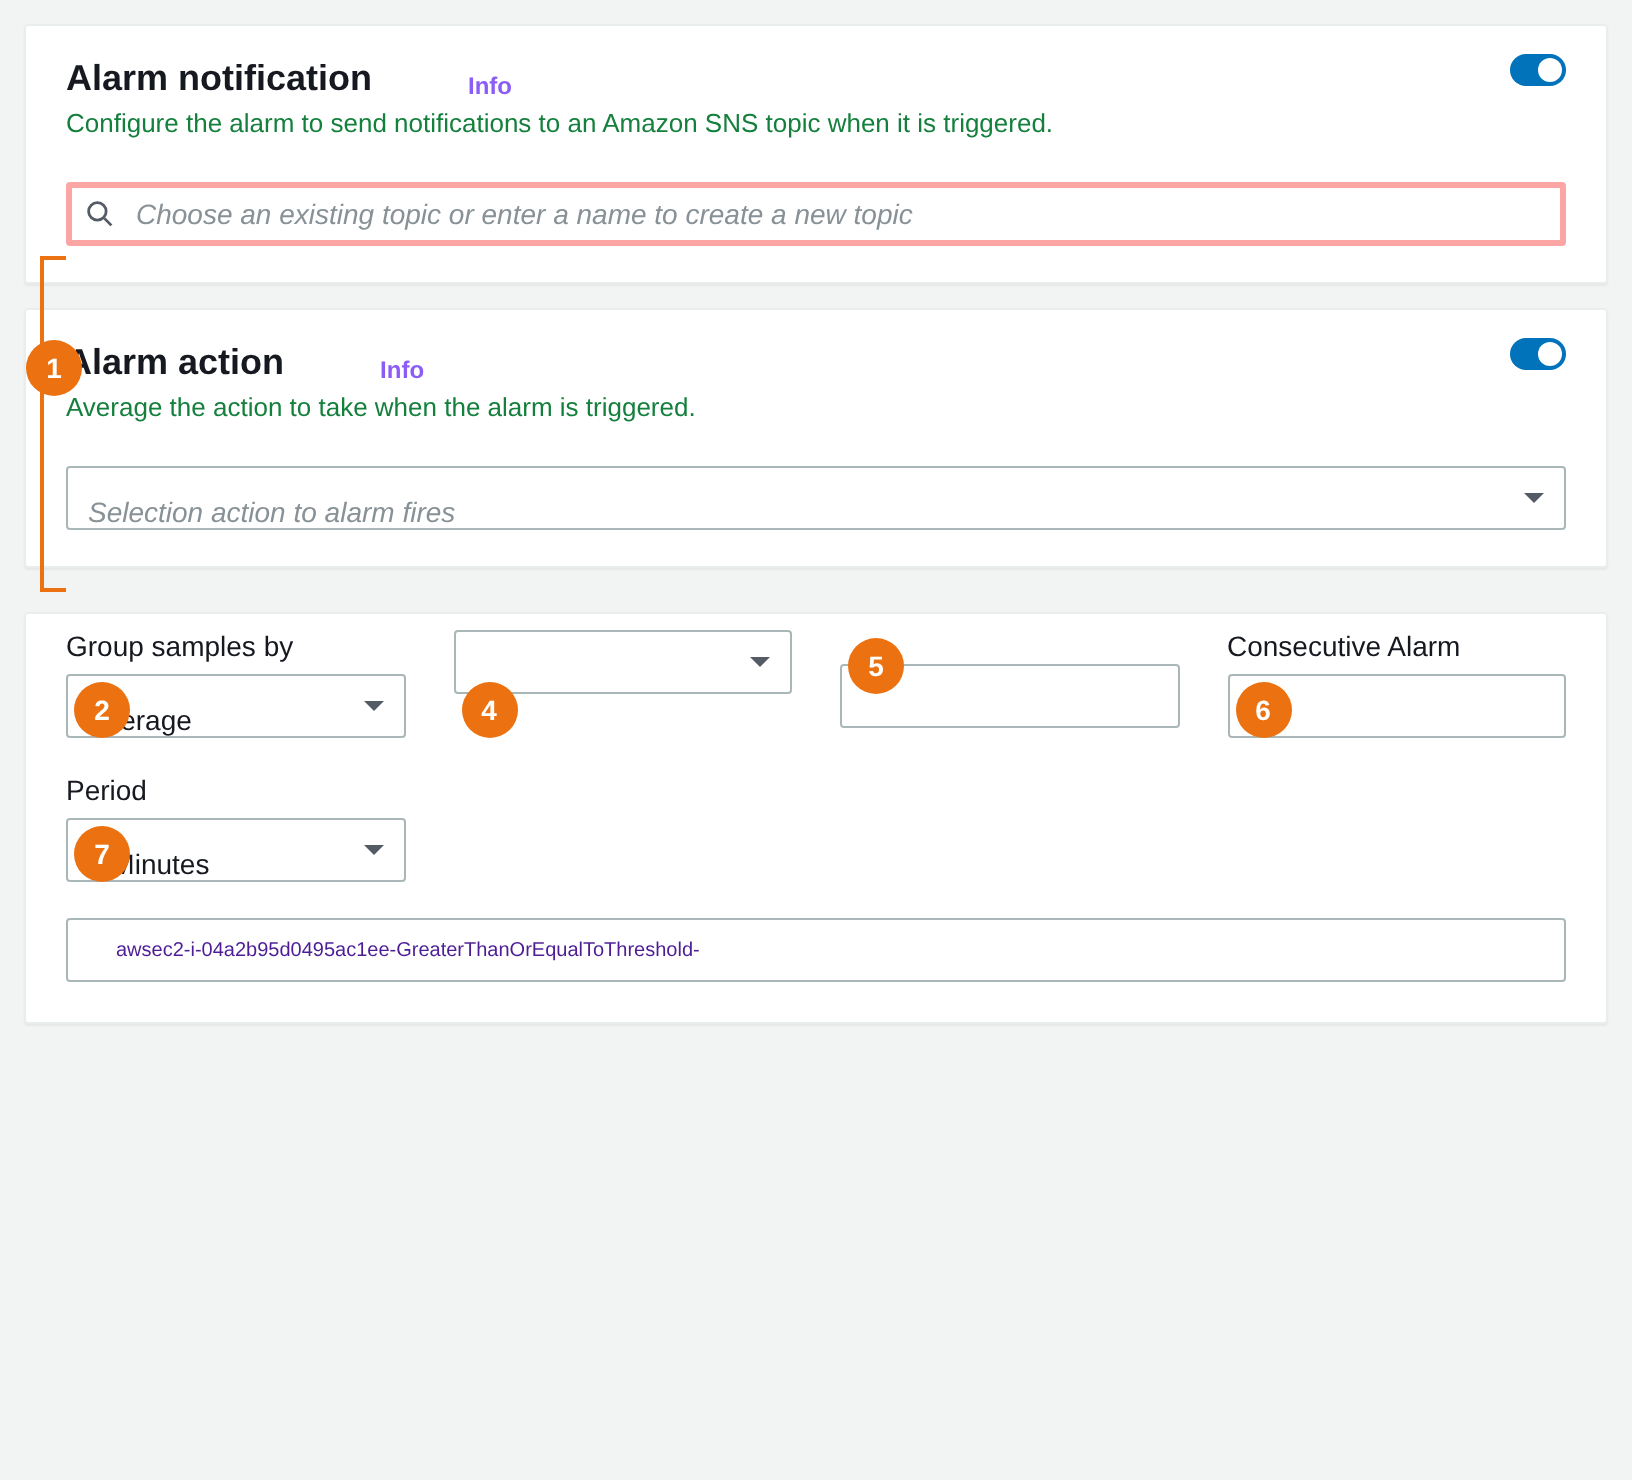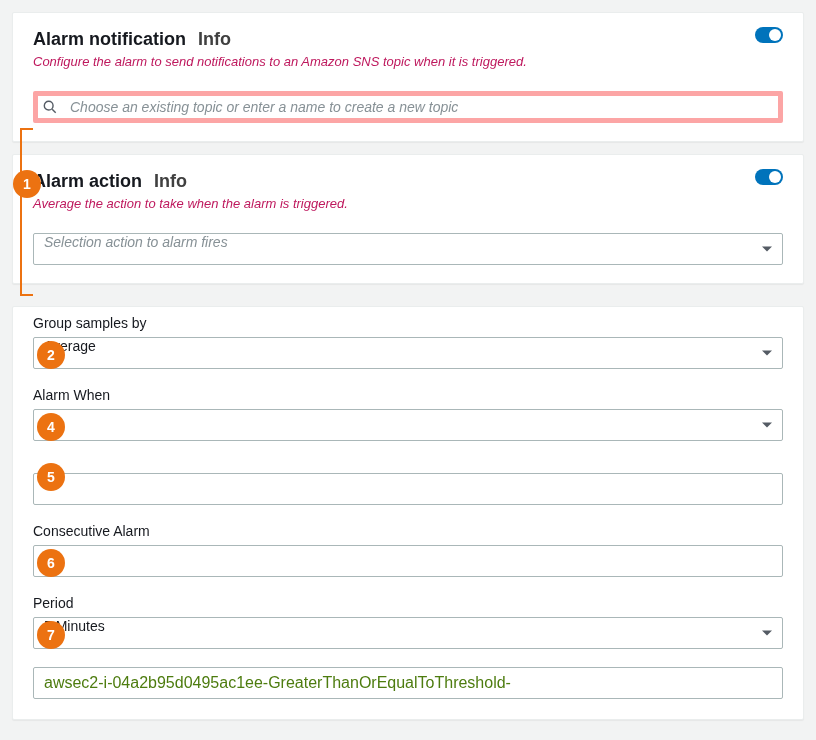--- a/index.html
+++ b/index.html
@@ -26,30 +26,30 @@
     display: flex;
     align-items: flex-end;
     gap: 12px;
   }
   .panel-title {
     font-size: 18px;
     font-weight: 700;
     color: #16191f;
   }
   .info-link {
-    color: #404040;
-    font-size: 18px;
+    color: #8b5cf6;
+    font-size: 12px;
     font-weight: 600;
     cursor: pointer;
+    margin-left: 36px;
   }
   .panel-desc {
-    color: #be185d;
+    color: #15803d;
     font-size: 13px;
     margin-top: 4px;
-    font-style: italic;
   }
   .toggle {
     position: absolute;
     top: 14px;
     right: 20px;
     width: 28px;
     height: 16px;
     background: #0073bb;
     border-radius: 8px;
     cursor: pointer;
@@ -77,76 +77,76 @@
     top: 50%;
     transform: translateY(-50%);
     width: 14px;
     height: 14px;
     stroke: #545b64;
     fill: none;
   }
   .search-input {
     width: 100%;
     height: 32px;
-    border: 5px solid #fca5a5;
+    border: 3px solid #fca5a5;
     border-radius: 2px;
     padding: 0 10px 0 32px;
     font-size: 14px;
     font-style: italic;
     color: #687078;
   }
   .search-input::placeholder { color: #879196; font-style: italic; }
   .select-box, .input-box {
     width: 100%;
     height: 32px;
     border: 1px solid #aab7b8;
     border-radius: 2px;
     padding: 0 32px 0 10px;
     font-size: 14px;
     background: #fff;
     position: relative;
     display: flex;
-    align-items: flex-start;
+    align-items: flex-end;
     cursor: pointer;
   }
   .select-placeholder { color: #879196; font-style: italic; }
   .caret {
     position: absolute;
     right: 10px;
     top: 50%;
     transform: translateY(-50%);
     width: 0;
     height: 0;
     border-left: 5px solid transparent;
     border-right: 5px solid transparent;
     border-top: 5px solid #545b64;
   }
   .thresholds-body {
     padding: 8px 20px 20px 20px;
   }
   .grid {
     display: grid;
-    grid-template-columns: 1fr;
+    grid-template-columns: 1fr 1fr 1fr 1fr;
     column-gap: 24px;
     row-gap: 18px;
   }
   .field-label {
     font-size: 14px;
     color: #16191f;
     margin-bottom: 6px;
   }
   .full-row { grid-column: 1 / -1; }
   .text-input {
     width: 100%;
     height: 32px;
     border: 1px solid #aab7b8;
     border-radius: 2px;
-    padding: 0 10px;
-    font-size: 16px;
-    color: #4d7c0f;
+    padding: 0 24px;
+    font-size: 10px;
+    color: #4c1d95;
   }
   
   .badge {
     position: absolute;
     width: 28px;
     height: 28px;
     background: #ec7211;
     color: #fff;
     border-radius: 50%;
     display: flex;
@@ -232,21 +232,20 @@
           <div class="field-label">Group samples by</div>
           <div class="select-box">
             <span>Average</span>
             <span class="caret"></span>
           </div>
           <div class="badge" style="left:4px; top:26px;">2</div>
         </div>
 
 
         <div class="field">
-          <div class="field-label">Alarm When</div>
           <div class="select-box">
             <span></span>
             <span class="caret"></span>
           </div>
           <div class="badge" style="left:4px; top:26px;">4</div>
         </div>
 
         <div class="field">
           <div class="field-label" style="visibility:hidden;">.</div>
           <input class="text-input" style="margin-top: -22px;" value="">

